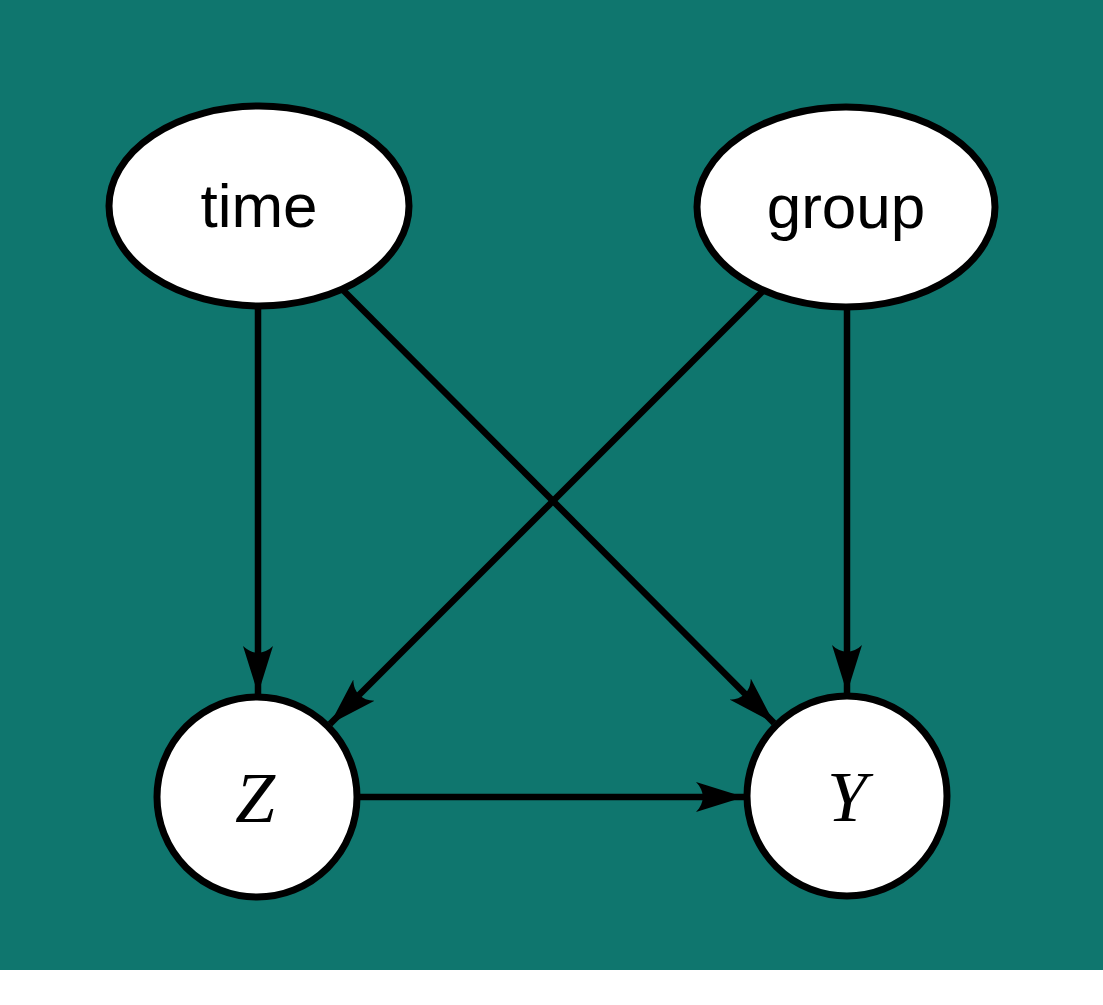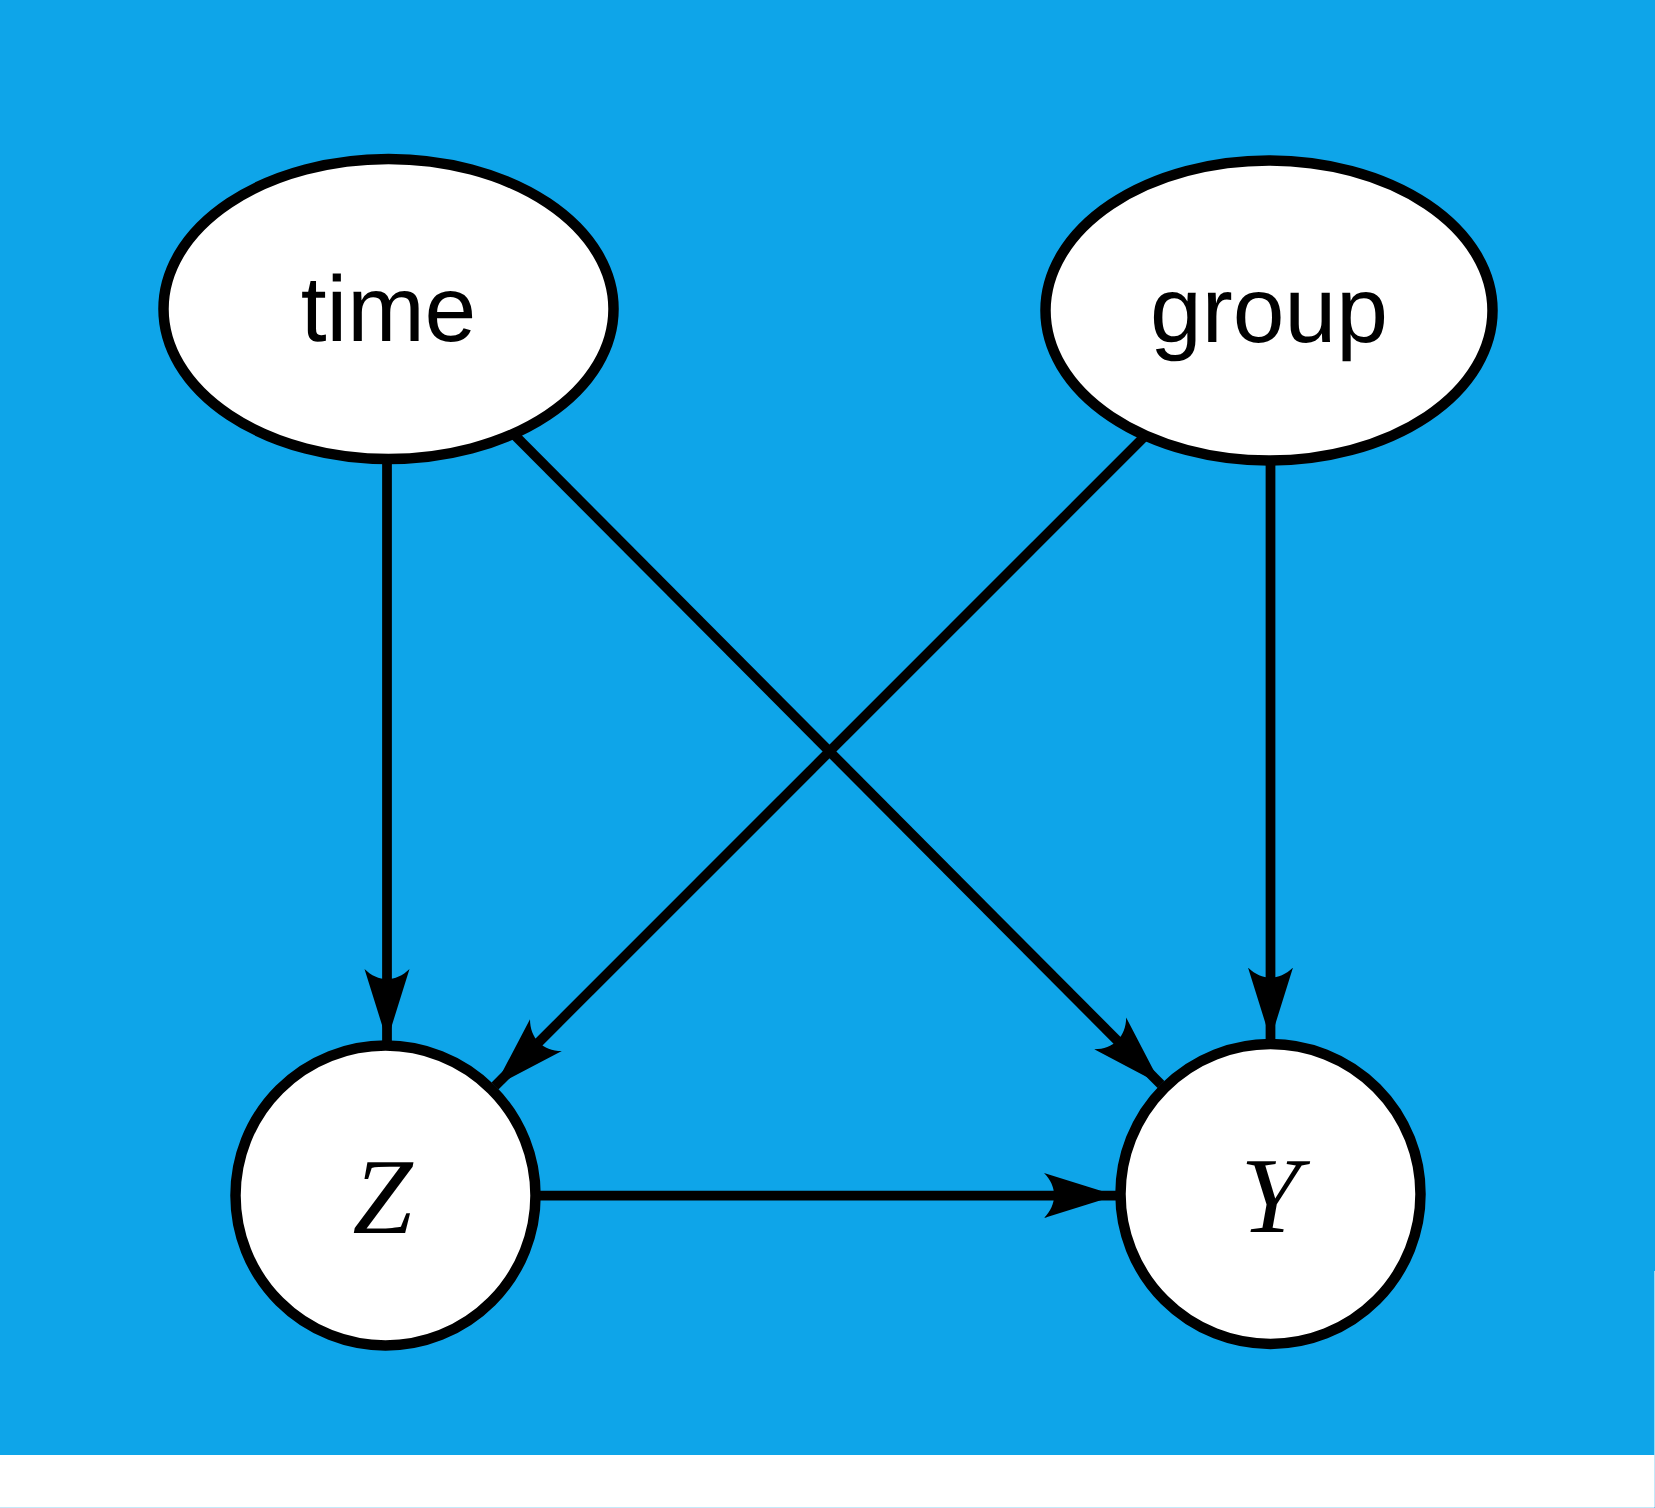--- a/index.html
+++ b/index.html
@@ -7,21 +7,21 @@
     padding: 0;
     background: #ffffff;
     width: 1103px;
     height: 1005px;
     overflow: hidden;
   }
   .canvas {
     position: relative;
     width: 1103px;
     height: 970px;
-    background: #0ea5e9;
+    background: #0f766e;
   }
   svg {
     display: block;
   }
   .node-shape {
     fill: #ffffff;
     stroke: #000000;
     stroke-width: 7;
   }
   .edge {

